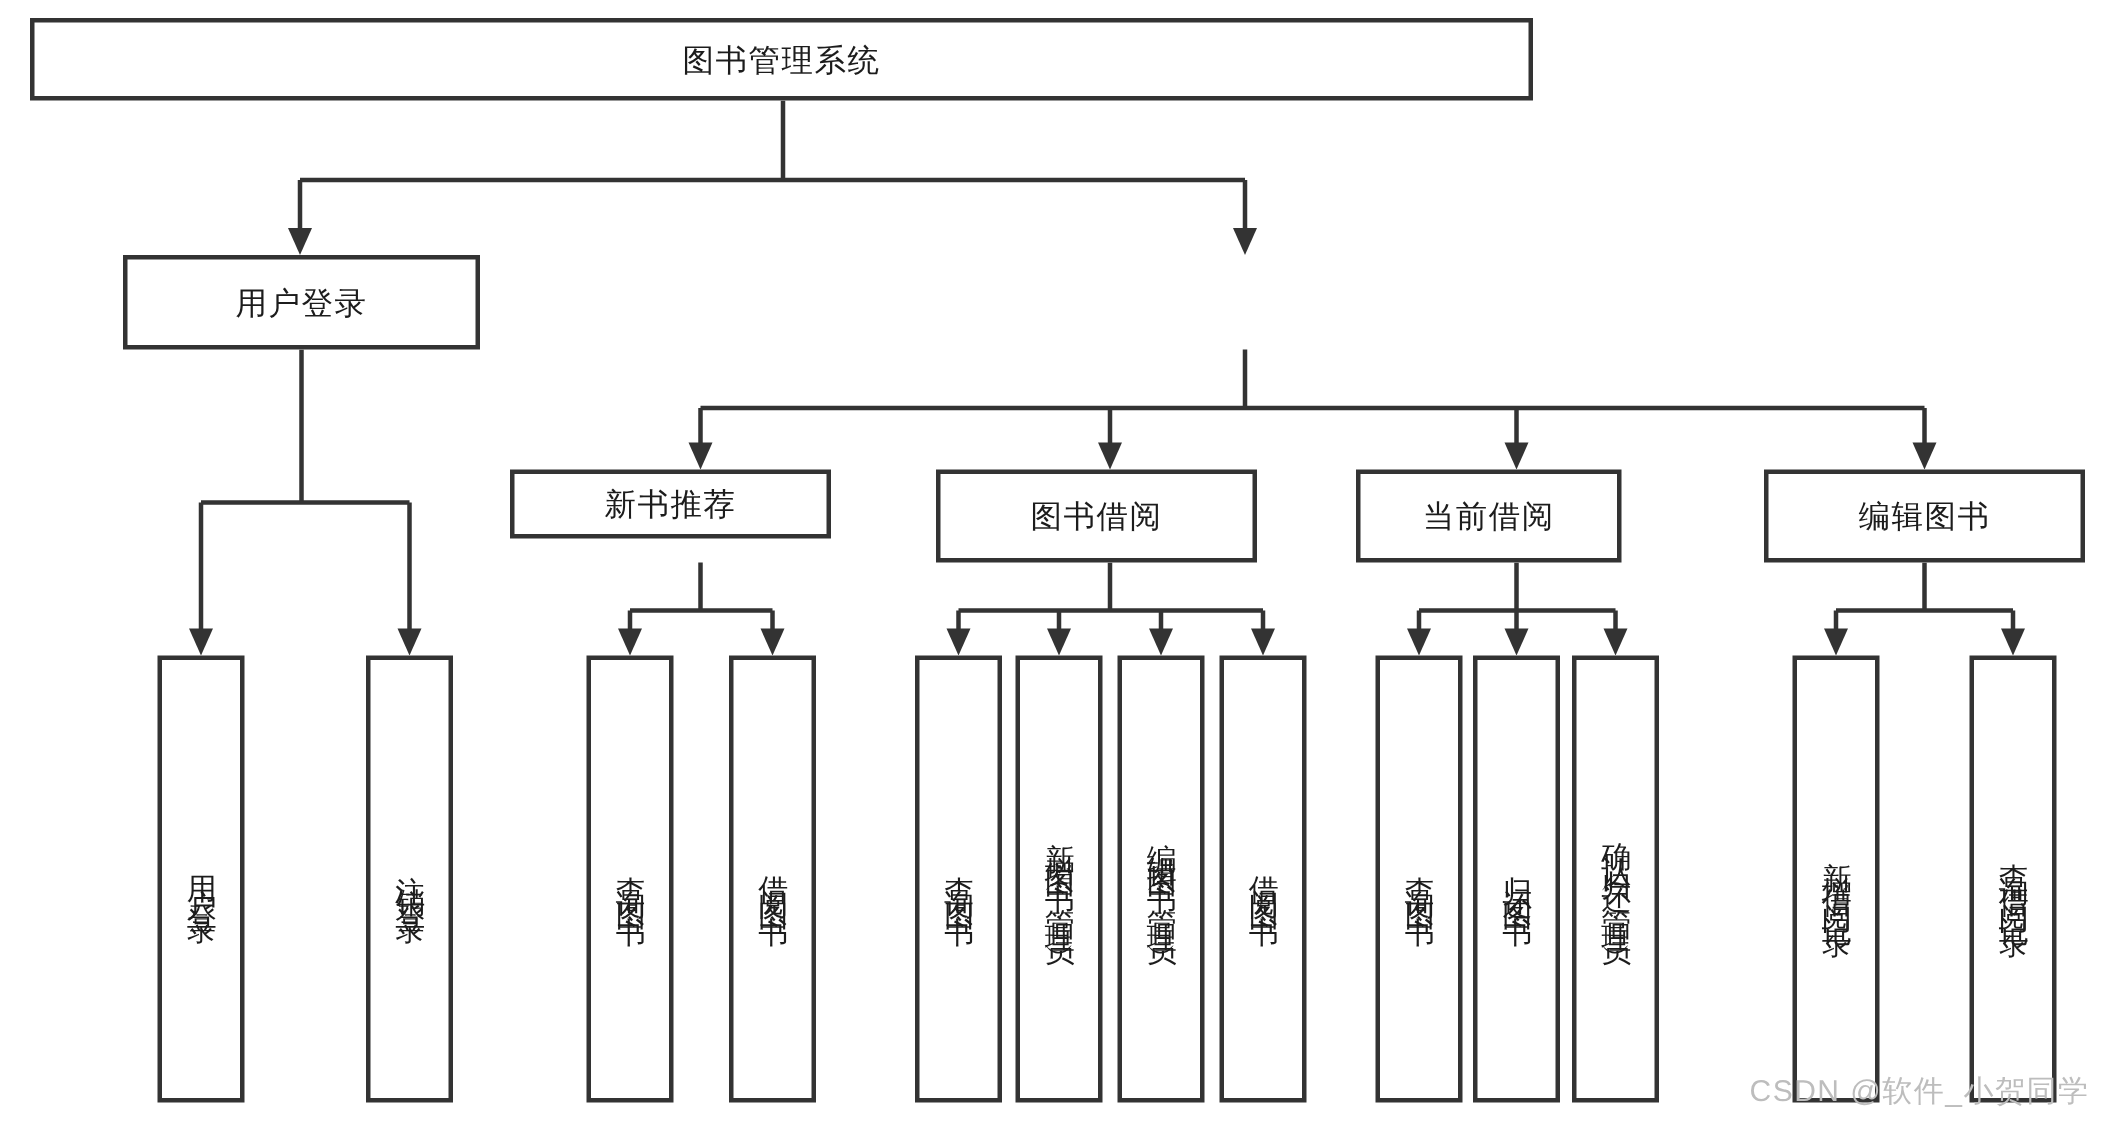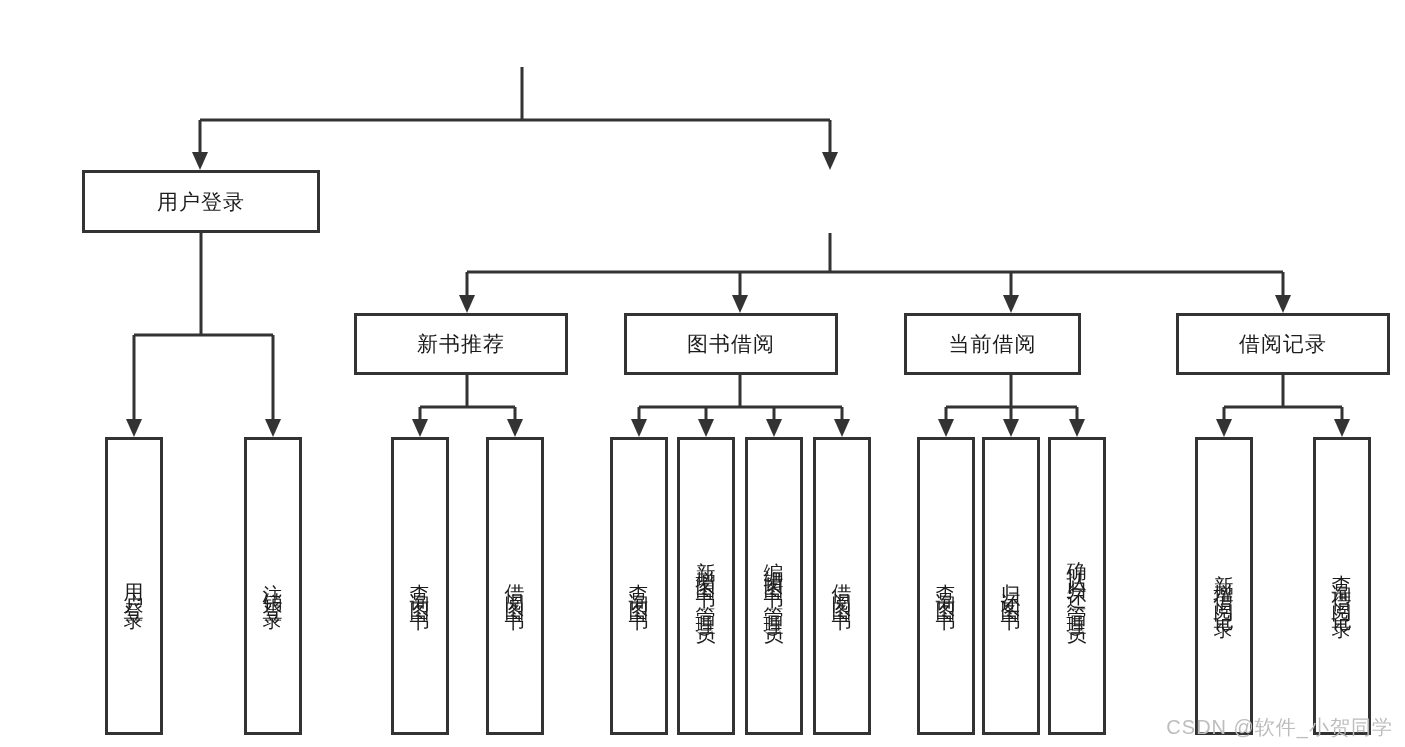--- a/index.html
+++ b/index.html
@@ -89,36 +89,39 @@
       <polygon points="766,419 782,419 774,437"></polygon>
       <polygon points="834,419 850,419 842,437"></polygon>
       <polygon points="938,419 954,419 946,437"></polygon>
       <polygon points="1003,419 1019,419 1011,437"></polygon>
       <polygon points="1069,419 1085,419 1077,437"></polygon>
       <polygon points="1216,419 1232,419 1224,437"></polygon>
       <polygon points="1334,419 1350,419 1342,437"></polygon>
     </g>
   </svg>
 
+  <div class="node" style="left:20px;top:12px;width:1002px;height:55px">
+    <span>图书管理系统</span>
+  </div>
 
   <div class="node" style="left:82px;top:170px;width:238px;height:63px">
     <span>用户登录</span>
   </div>
 
-  <div class="node" style="left:354px;top:313px;width:214px;height:62px">
+  <div class="node" style="left:340px;top:313px;width:214px;height:46px">
     <span>新书推荐</span>
   </div>
   <div class="node" style="left:624px;top:313px;width:214px;height:62px">
     <span>图书借阅</span>
   </div>
   <div class="node" style="left:904px;top:313px;width:177px;height:62px">
     <span>当前借阅</span>
   </div>
   <div class="node" style="left:1176px;top:313px;width:214px;height:62px">
-    <span>借阅记录</span>
+    <span>编辑图书</span>
   </div>
 
   <div class="node leaf" style="left:105px">
     <span>用户登录</span>
   </div>
   <div class="node leaf" style="left:244px">
     <span>注销登录</span>
   </div>
 
   <div class="node leaf" style="left:391px">

